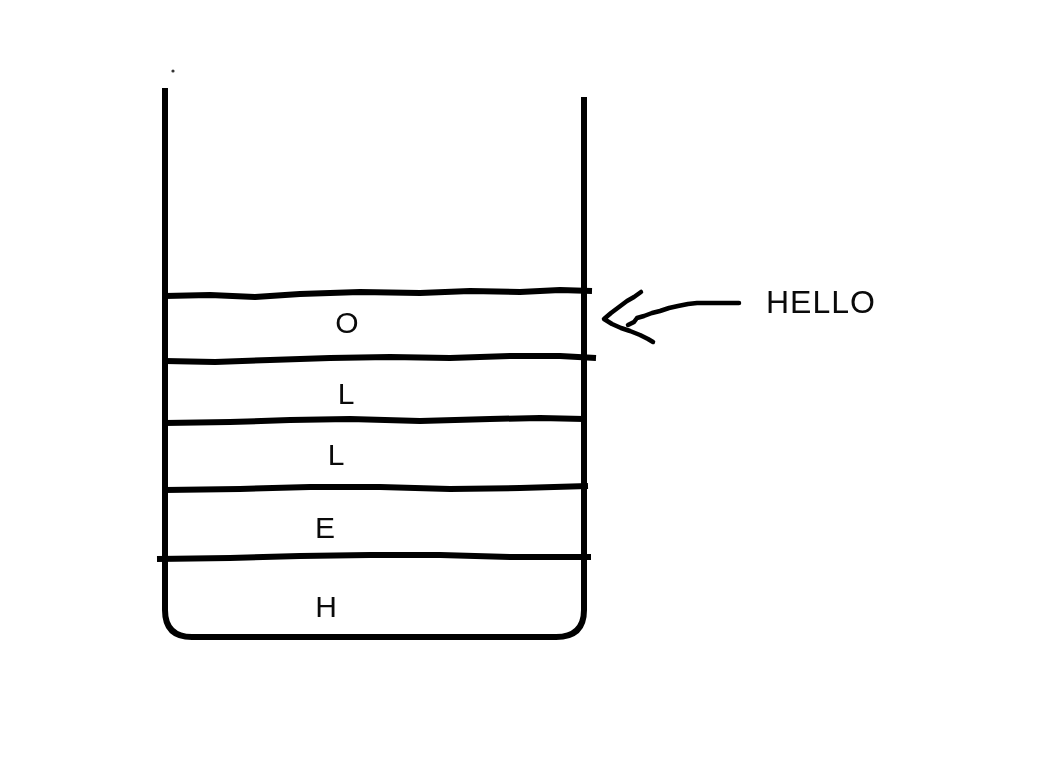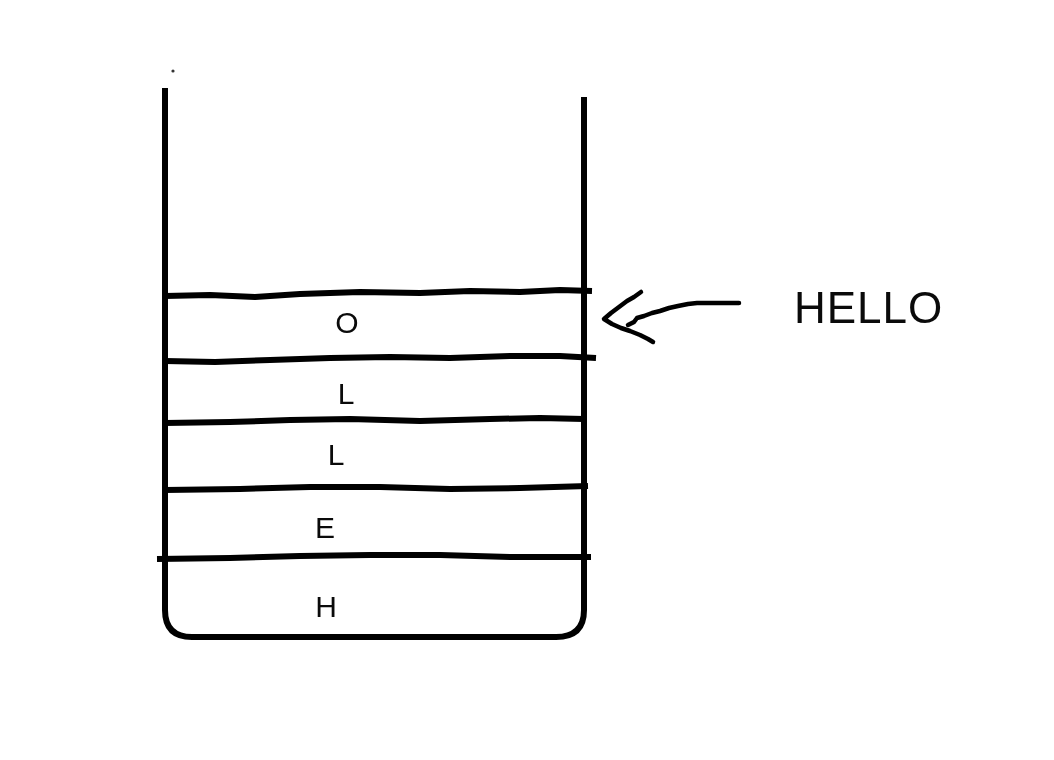--- a/index.html
+++ b/index.html
@@ -28,27 +28,26 @@
     font-size: 30px;
     line-height: 1;
     color: #0a0a0a;
     white-space: nowrap;
     user-select: none;
   }
   .hello-label {
     position: absolute;
     left: 766px;
     top: 286px;
-    font-size: 44px;
+    font-size: 32px;
     line-height: 1;
     letter-spacing: 1px;
     color: #0a0a0a;
     white-space: nowrap;
     user-select: none;
-    margin-left: 28px;
   }
 </style>
 </head>
 <body>
 
 <div class="canvas">
 
   <svg class="drawing-svg" viewBox="0 0 1054 760" aria-hidden="true">
 
     <path d="M 165 88 L 165 610 Q 165 637 192 637 L 556 637 Q 584 637 584 610 L 584 97" fill="none" stroke="#000000" stroke-width="6" stroke-linecap="butt" stroke-linejoin="round"></path>

